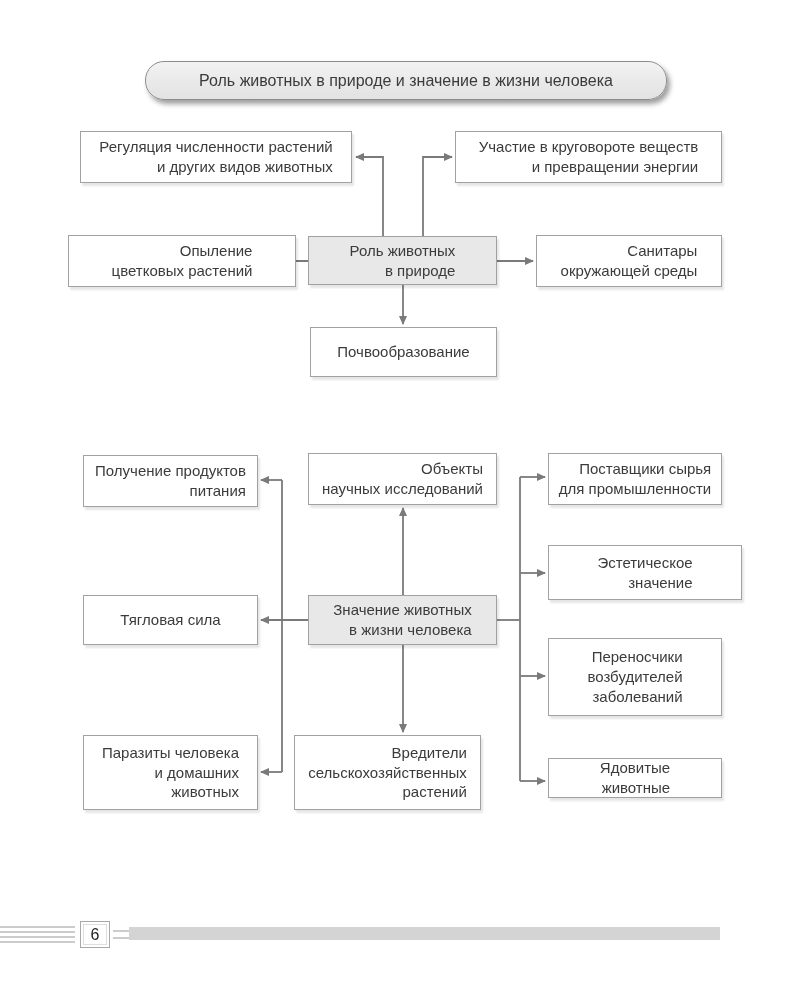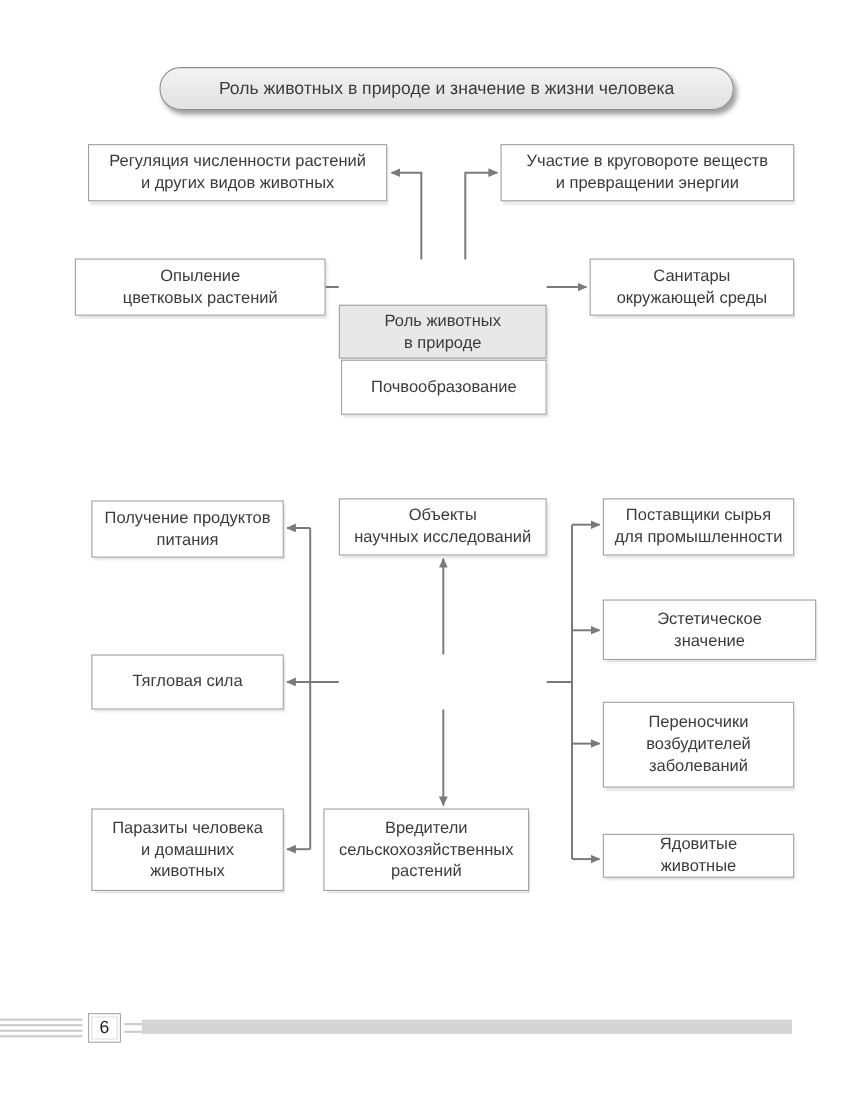--- a/index.html
+++ b/index.html
@@ -11,26 +11,26 @@
     position:absolute; left:145px; top:61px; width:520px; height:37px;
     border:1px solid #8d8d8d; border-radius:19px;
     background:linear-gradient(180deg,#f3f3f3 0%,#e9e9e9 55%,#e2e2e2 100%);
     box-shadow:3px 4px 5px rgba(40,40,40,0.45);
     display:flex; align-items:center; justify-content:center;
     font-size:16px; text-align:right;
   }
   .box {
     position:absolute; box-sizing:border-box;
     display:flex; align-items:center; justify-content:center;
-    text-align:center; white-space:pre-line;
+    text-align:right; white-space:pre-line;
     border:1.5px solid #a1a1a1; background:#ffffff;
     font-size:15px; line-height:1.33; padding:2px 6px;
     box-shadow:2px 3px 2px rgba(0,0,0,0.10);
   }
-  .box.center { background:#e8e8e8;margin-top:41px; }
+  .box.center { background:#e8e8e8; }
   .connectors { position:absolute; left:0; top:0; }
   .fline { position:absolute; height:2px; background:#cccccc; }
   .footer-bar { position:absolute; left:129px; top:927px; width:591px; height:13px; background:#d4d4d4; }
   .page-num {
     position:absolute; left:80px; top:921px; width:30px; height:27px;
     box-sizing:border-box; border:1px solid #a8a8a8; background:#ffffff;
     box-shadow:inset 0 0 0 2px #ffffff, inset 0 0 0 3px #dddddd;
     display:flex; align-items:center; justify-content:center;
     font-size:16px; color:#222222;
   }
@@ -83,20 +83,22 @@
 окружающей среды</div>
   <div class="box" style="left:310px;top:327px;width:187px;height:50px">Почвообразование</div>
 
   <div class="box" style="left:83px;top:455px;width:175px;height:52px">Получение продуктов
 питания</div>
   <div class="box" style="left:308px;top:453px;width:189px;height:52px">Объекты
 научных исследований</div>
   <div class="box" style="left:548px;top:453px;width:174px;height:52px">Поставщики сырья
 для промышленности</div>
   <div class="box" style="left:83px;top:595px;width:175px;height:50px">Тягловая сила</div>
+  <div class="box center" style="left:308px;top:595px;width:189px;height:50px">Значение животных
+в жизни человека</div>
   <div class="box" style="left:548px;top:545px;width:194px;height:55px">Эстетическое
 значение</div>
   <div class="box" style="left:548px;top:638px;width:174px;height:78px">Переносчики
 возбудителей
 заболеваний</div>
   <div class="box" style="left:83px;top:735px;width:175px;height:75px">Паразиты человека
 и домашних
 животных</div>
   <div class="box" style="left:294px;top:735px;width:187px;height:75px">Вредители
 сельскохозяйственных

